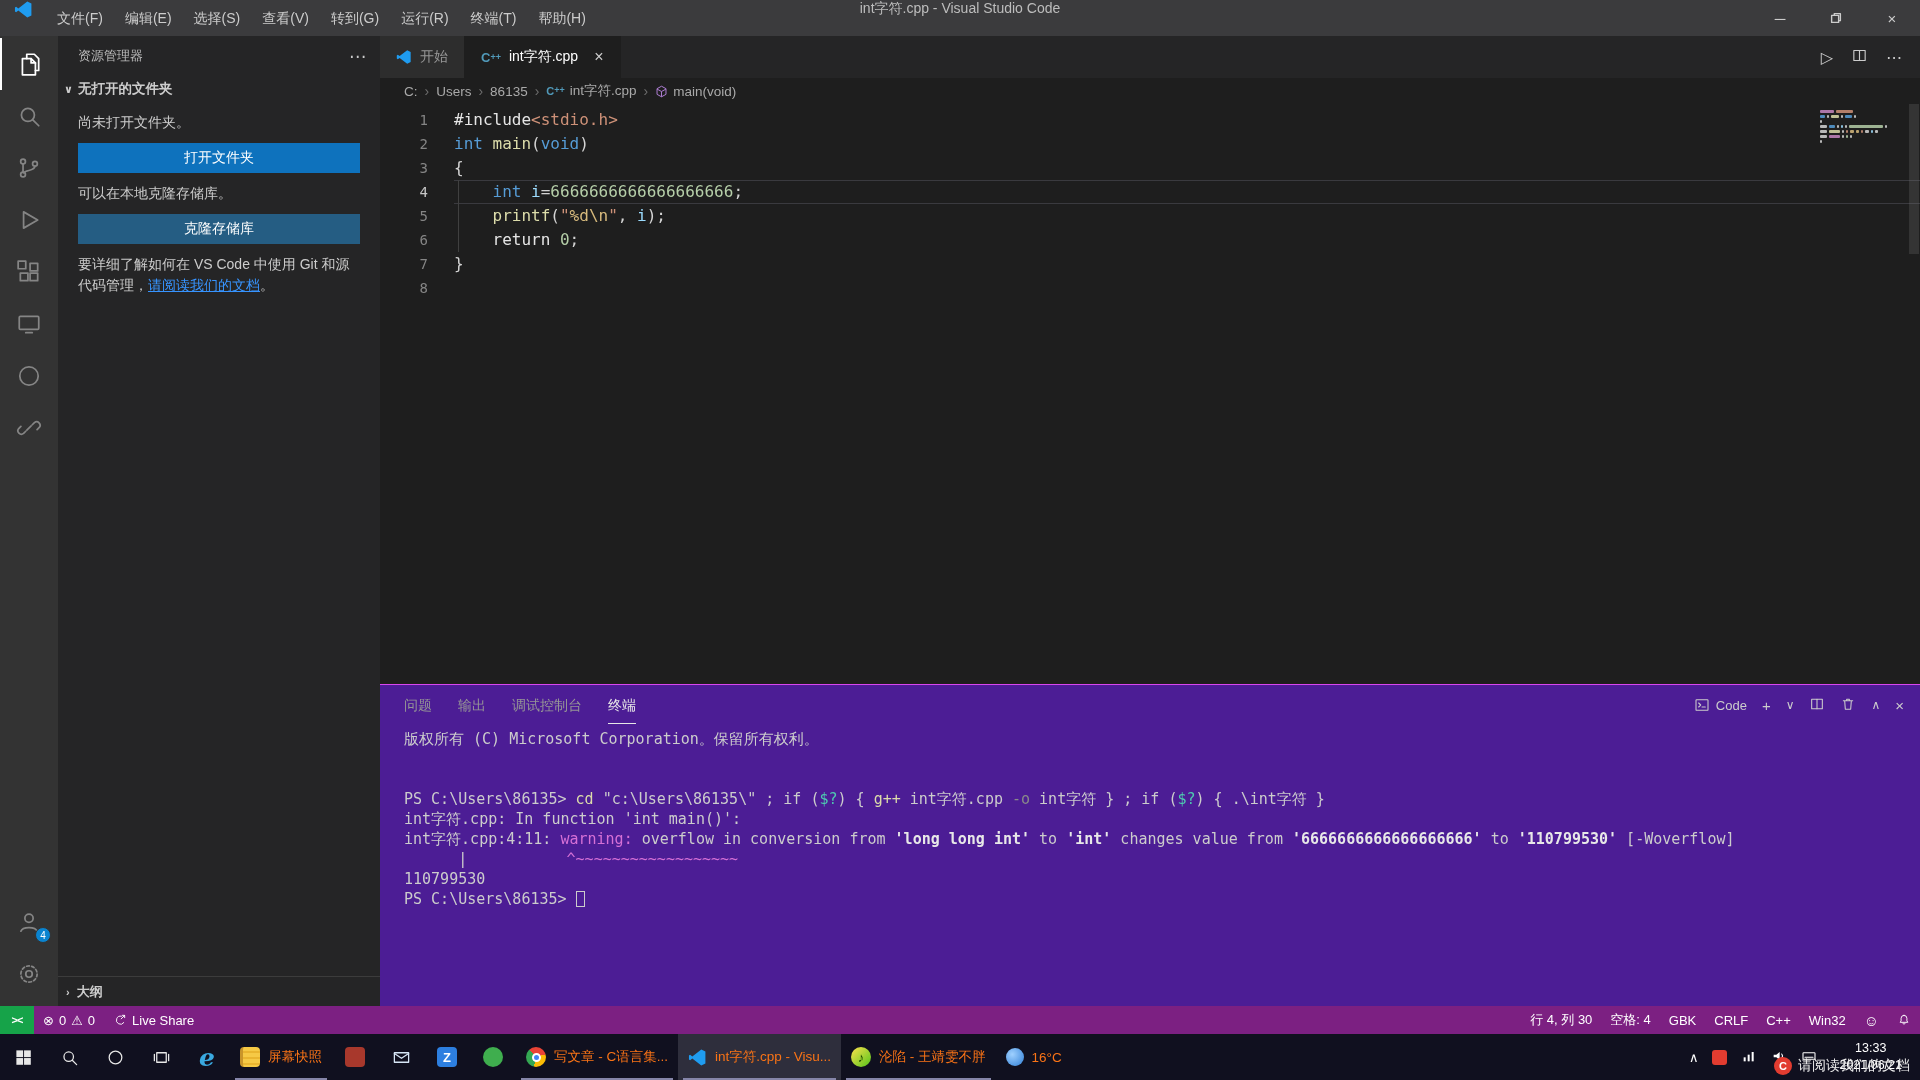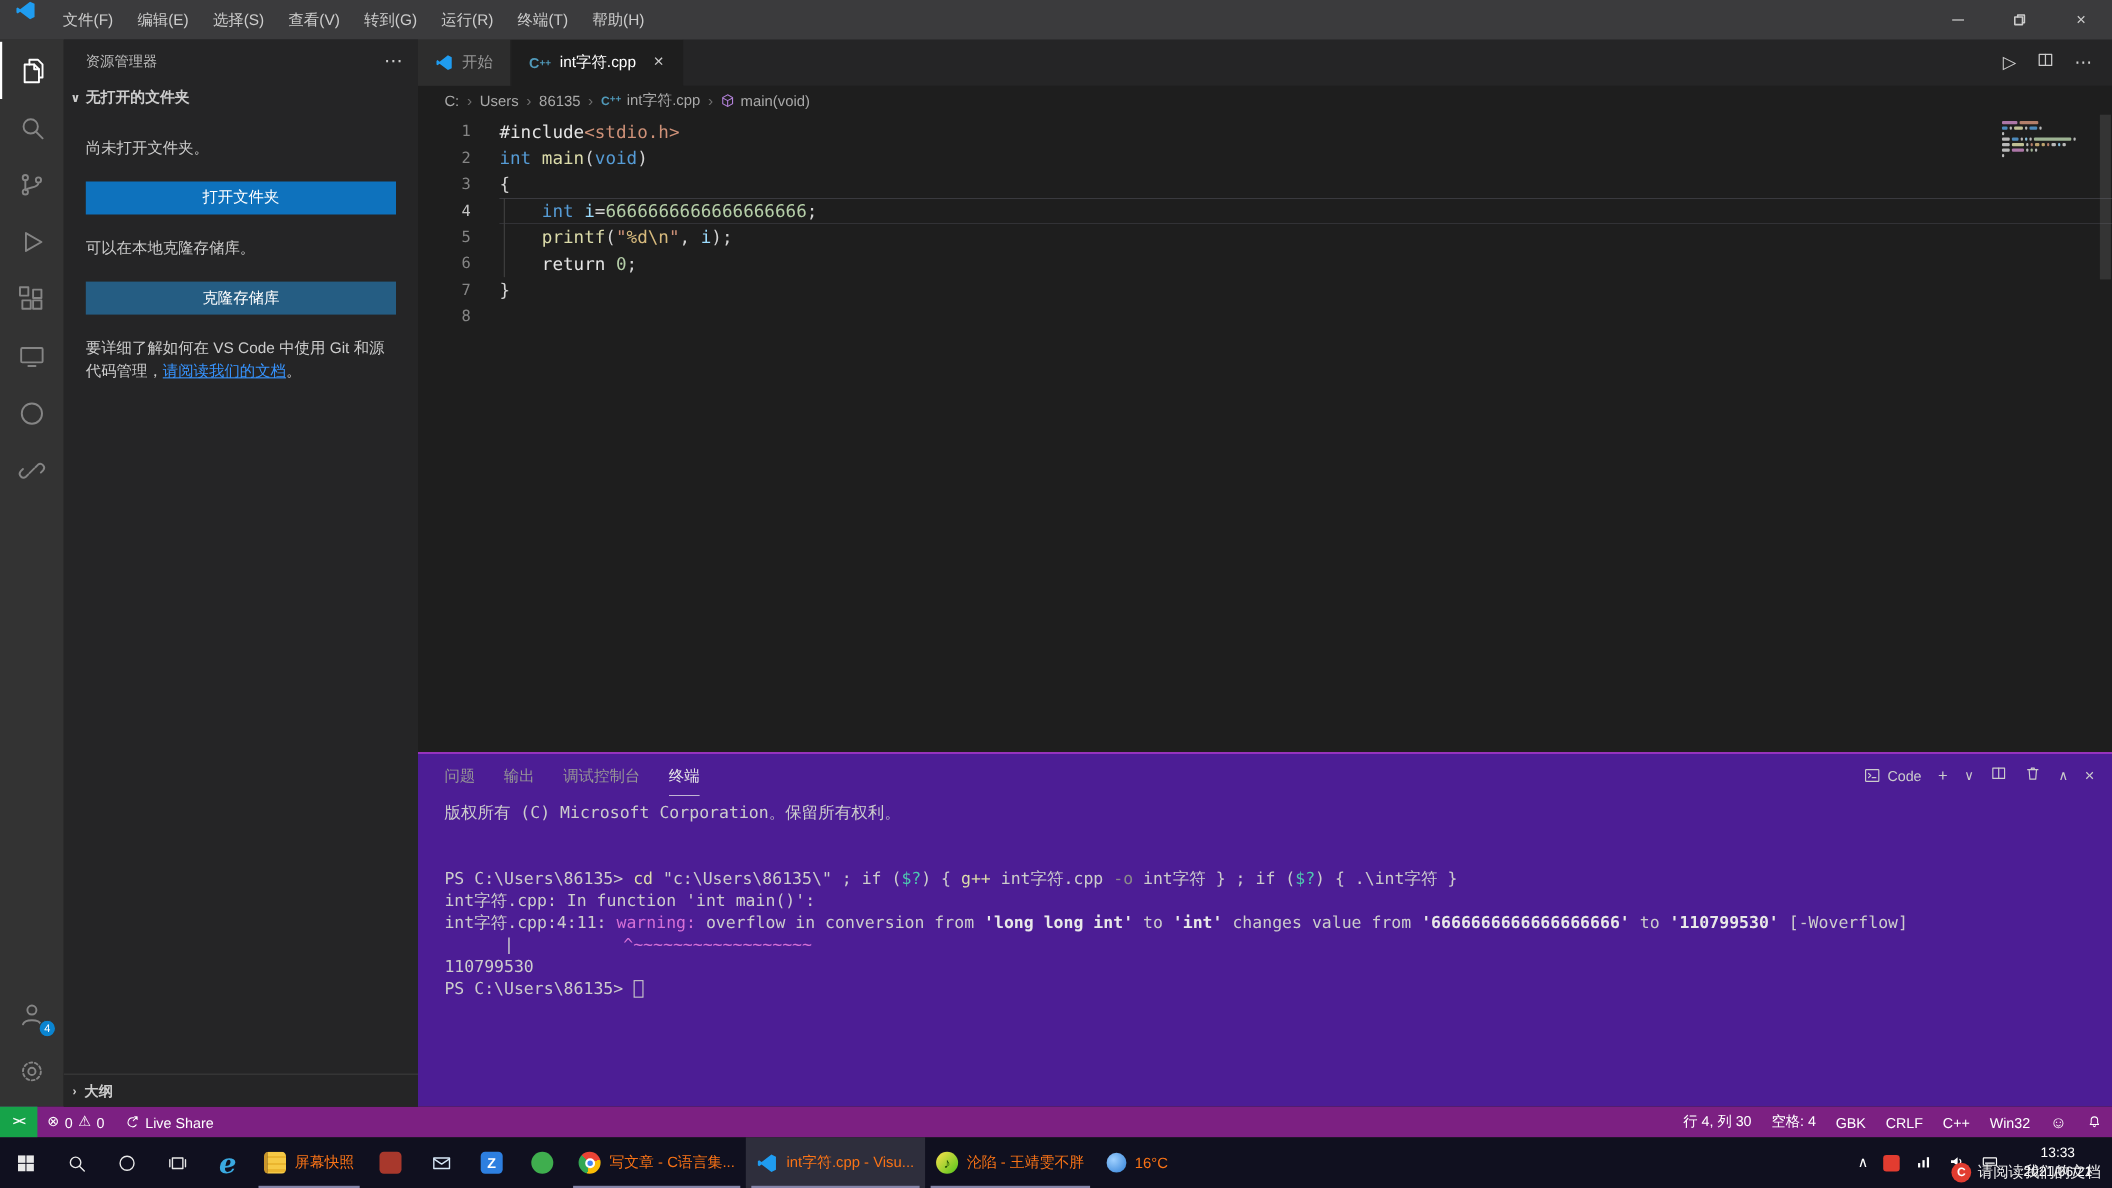--- a/index.html
+++ b/index.html
@@ -24,21 +24,21 @@
 .ab-item.active{color:#ffffff;border-left:2px solid #fff}
 .ab-item svg{width:26px;height:26px}
 .badge{position:absolute;right:7px;bottom:5px;background:#0a84d0;color:#fff;font-size:10px;min-width:16px;height:16px;border-radius:8px;display:flex;align-items:center;justify-content:center;border:1px solid #333}
 
 #sidebar{width:322px;background:#252526;position:relative;font-size:14px;flex:0 0 322px}
 .side-header{height:40px;display:flex;align-items:center;padding:0 14px 0 20px;color:#bbb;font-size:13px}
 .side-more{margin-left:auto;font-size:17px;color:#ccc}
 .side-section{height:26px;display:flex;align-items:center;font-weight:700;color:#ccc;padding-left:6px;gap:5px;font-size:13.5px}
 .chev{font-size:11px;color:#ccc}
 .side-body{padding:2px 20px}
-.side-body p{color:#ccc;line-height:21px;margin:20px 0;font-size:14px}
+.side-body p{color:#ccc;line-height:21px;margin:8px 0;font-size:14px}
 .side-btn{display:block;width:100%;height:30px;border:none;color:#fff;font-size:14px;margin:10px 0;cursor:pointer;font-family:inherit}
 .side-btn.primary{background:#0e72bd}
 .side-btn.secondary{background:#255d83}
 .link{color:#3794ff;text-decoration:underline;cursor:pointer}
 .side-outline{position:absolute;bottom:0;left:0;right:0;height:30px;border-top:1px solid #3c3c3c;display:flex;align-items:center;padding-left:8px;gap:7px;color:#ccc;font-weight:600;font-size:13px;background:#252526}
 
 
 #editor-col{flex:1;display:flex;flex-direction:column;min-width:0;background:#1e1e1e}
 #tabsbar{height:42px;flex:0 0 42px;background:#252526;display:flex;align-items:stretch}
 .tab{display:flex;align-items:center;gap:8px;padding:0 16px;font-size:14px;background:#2d2d2d;color:#969696;border-right:1px solid #1e1e1e}
@@ -126,20 +126,21 @@
     <nav id="menubar">
         <span class="menu-item">文件(F)</span>
         <span class="menu-item">编辑(E)</span>
         <span class="menu-item">选择(S)</span>
         <span class="menu-item">查看(V)</span>
         <span class="menu-item">转到(G)</span>
         <span class="menu-item">运行(R)</span>
         <span class="menu-item">终端(T)</span>
         <span class="menu-item">帮助(H)</span>
       </nav>
+    <div class="tb-title">int字符.cpp - Visual Studio Code</div>
     <div class="win-controls">
       <span class="wc">─</span>
       <span class="wc">
           <svg class="icon" width="14" height="14" viewBox="0 0 16 16">
             <rect x="3" y="5" width="8" height="8"></rect>
             <path d="M6 5V3h7v8h-2"></path>
           </svg>
         </span>
       <span class="wc">×</span>
     </div>

